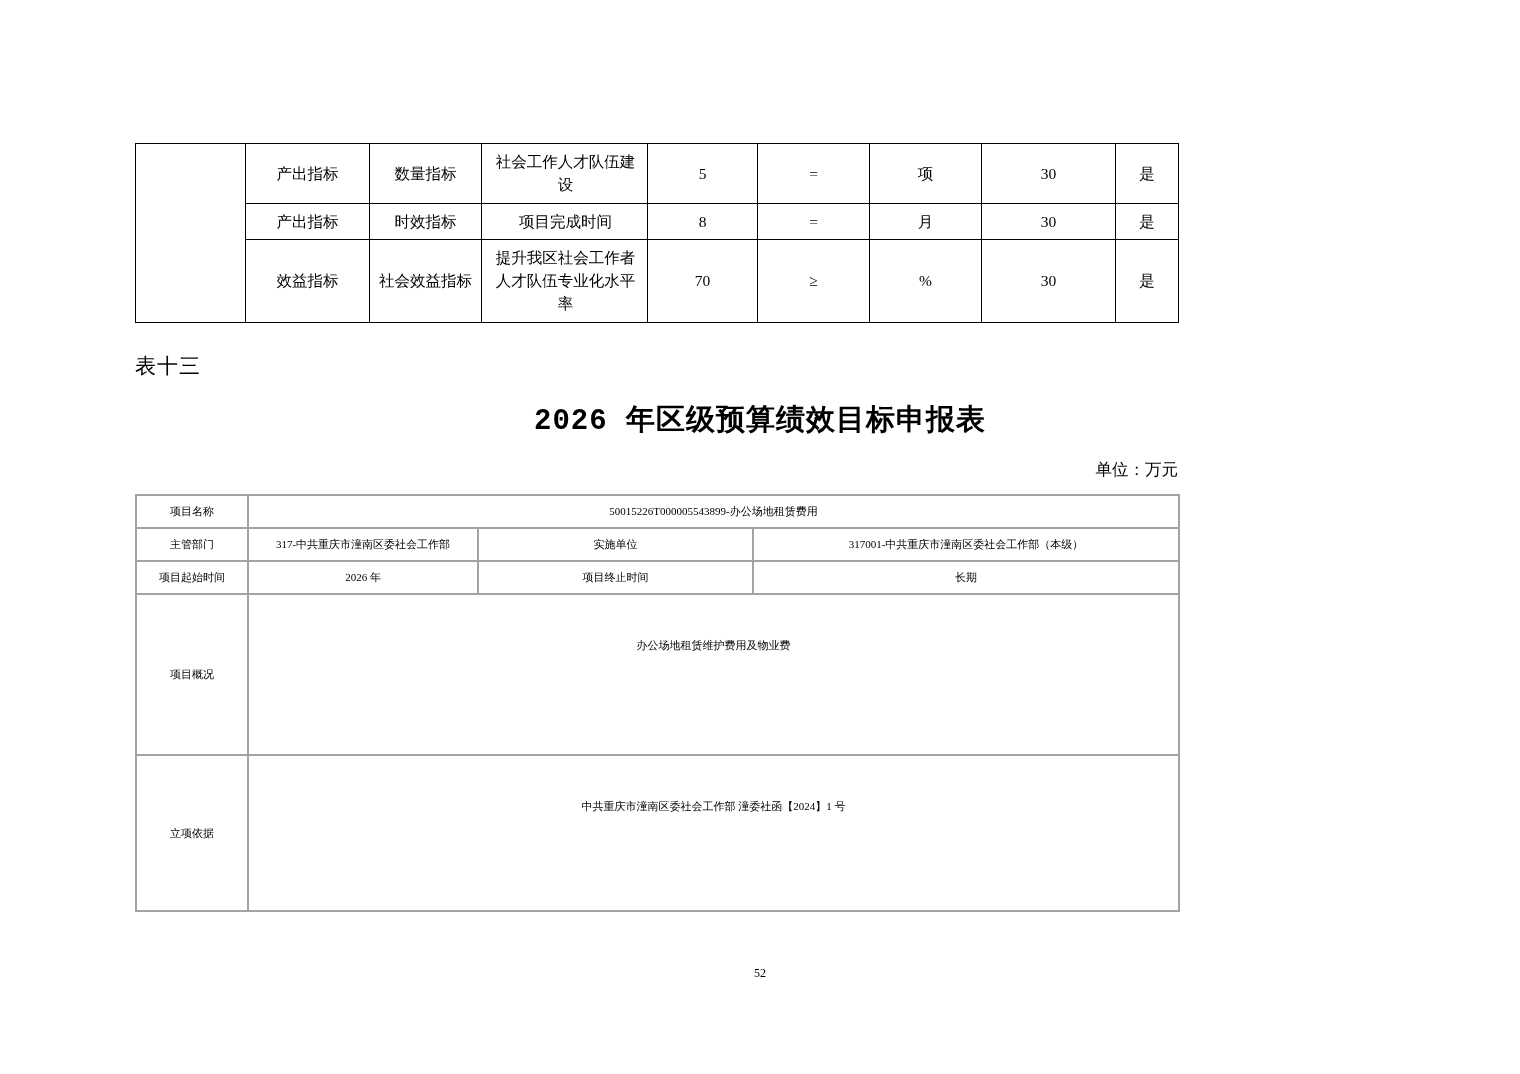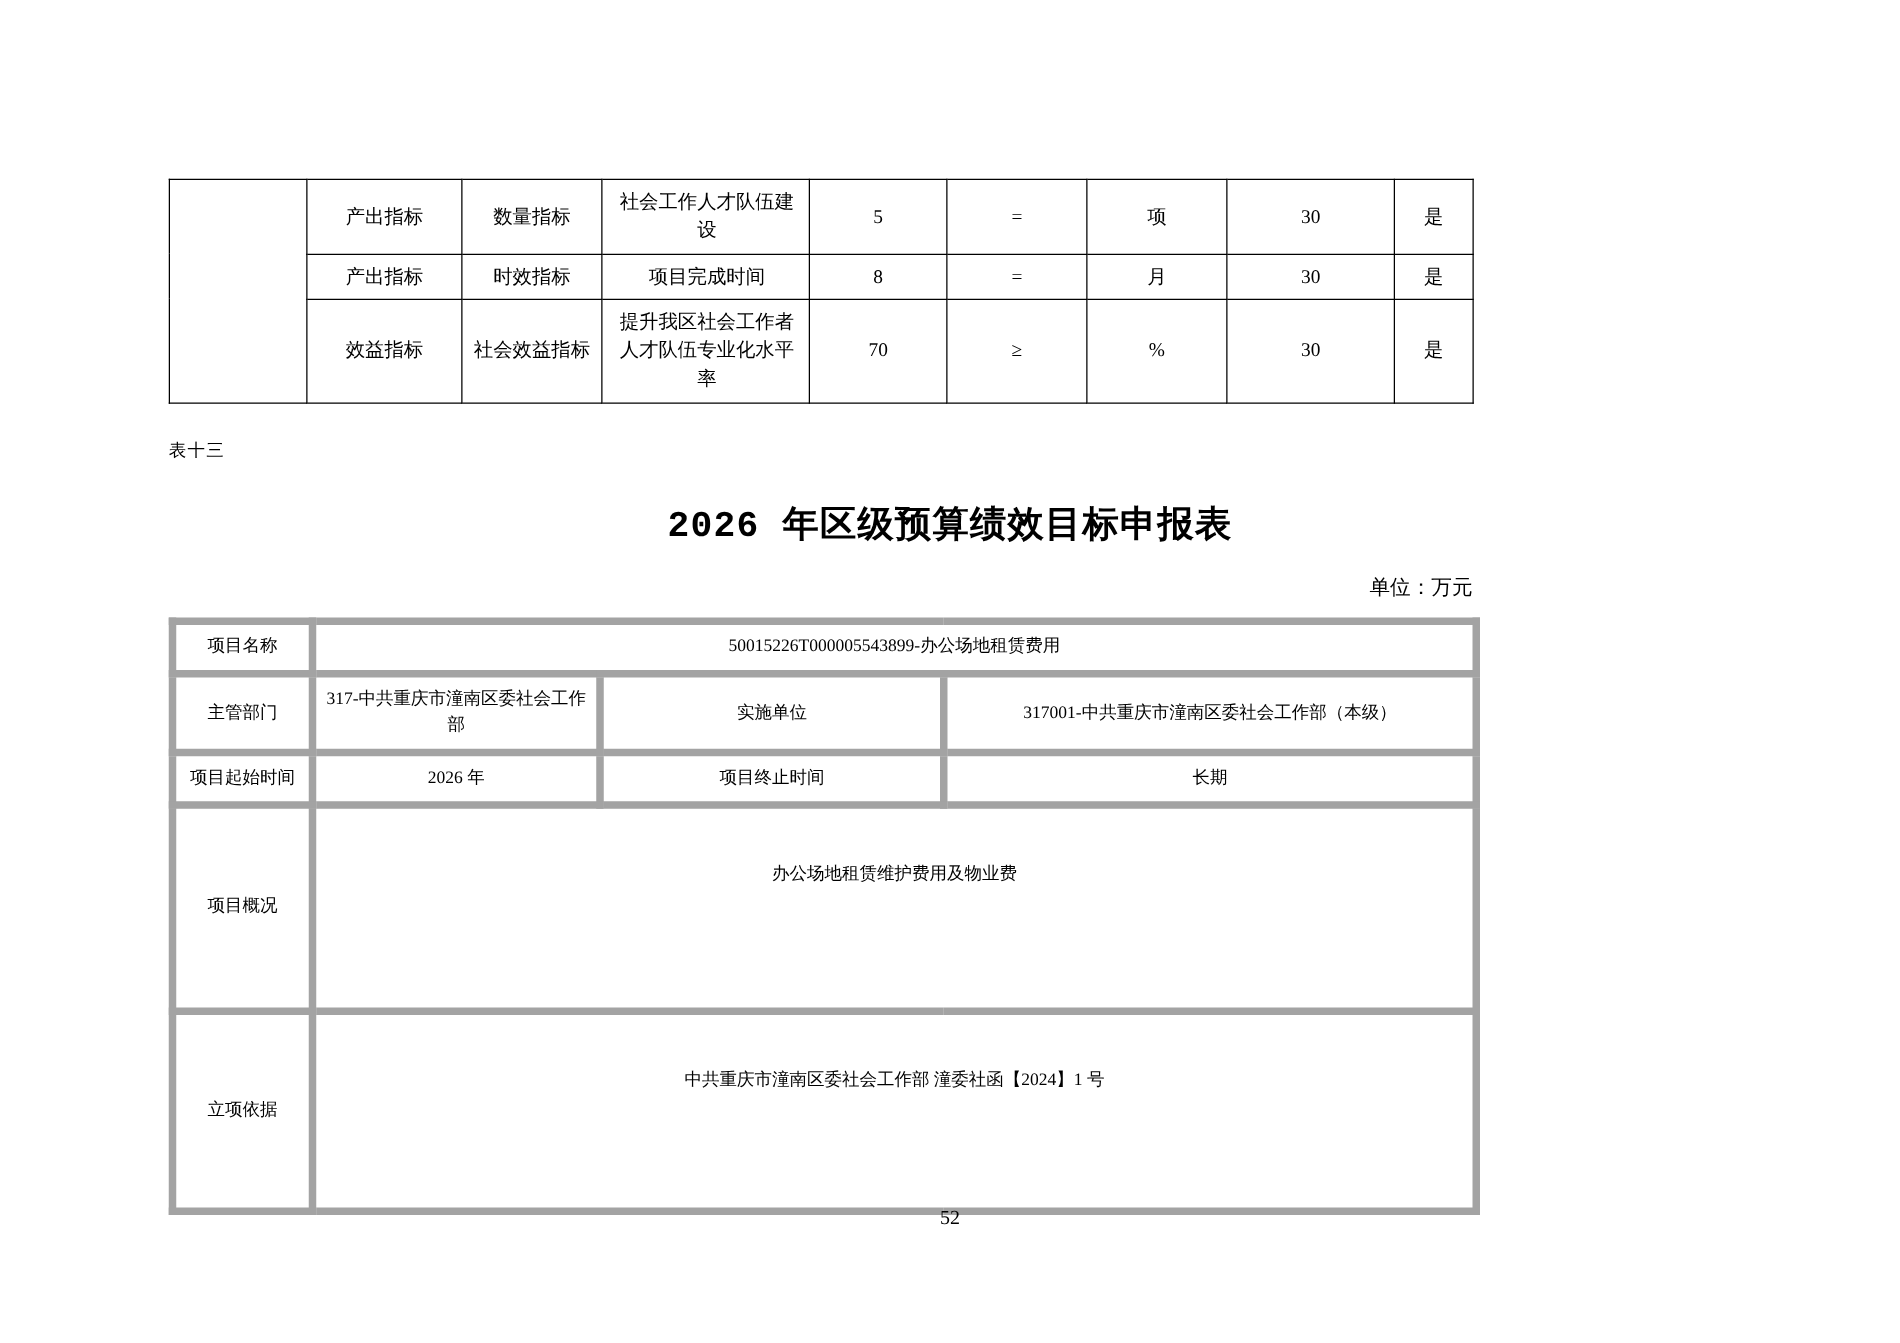--- a/index.html
+++ b/index.html
@@ -50,21 +50,21 @@
   }
   .blank-col {
     border-right: 1px solid #000 !important;
   }
 
   
   .table-label {
     position: absolute;
     left: 135px;
     top: 352px;
-    font-size: 14px;
+    font-size: 21px;
     letter-spacing: 1px;
   }
 
   
   .main-title {
     position: absolute;
     left: 0;
     top: 400px;
     width: 1520px;
     text-align: center;
@@ -88,22 +88,22 @@
     left: 135px;
     top: 494px;
     width: 1043px;
   }
   table.form {
     border-collapse: collapse;
     width: 100%;
     table-layout: fixed;
   }
   table.form td {
-    border: 6px solid #a3a3a3;
-    font-size: 14px;
+    border: 2px solid #a3a3a3;
+    font-size: 11px;
     line-height: 1.55;
     padding: 7px 8px;
     vertical-align: middle;
     text-align: center;
   }
   td.label-cell {
     text-align: center;
   }
   td.value-left {
     text-align: left;
@@ -113,21 +113,21 @@
   .row-tall2 td { height: 105px; vertical-align: middle; }
   .row-tall2 td.value-left { vertical-align: top; padding-top: 42px; }
 
   
   .page-number {
     position: absolute;
     left: 0;
     top: 966px;
     width: 1520px;
     text-align: center;
-    font-size: 16px;
+    font-size: 12px;
   }
 </style>
 </head>
 <body>
 
 <div class="page">
 
   <div class="top-table-wrap">
     <table class="doc">
       <colgroup>

